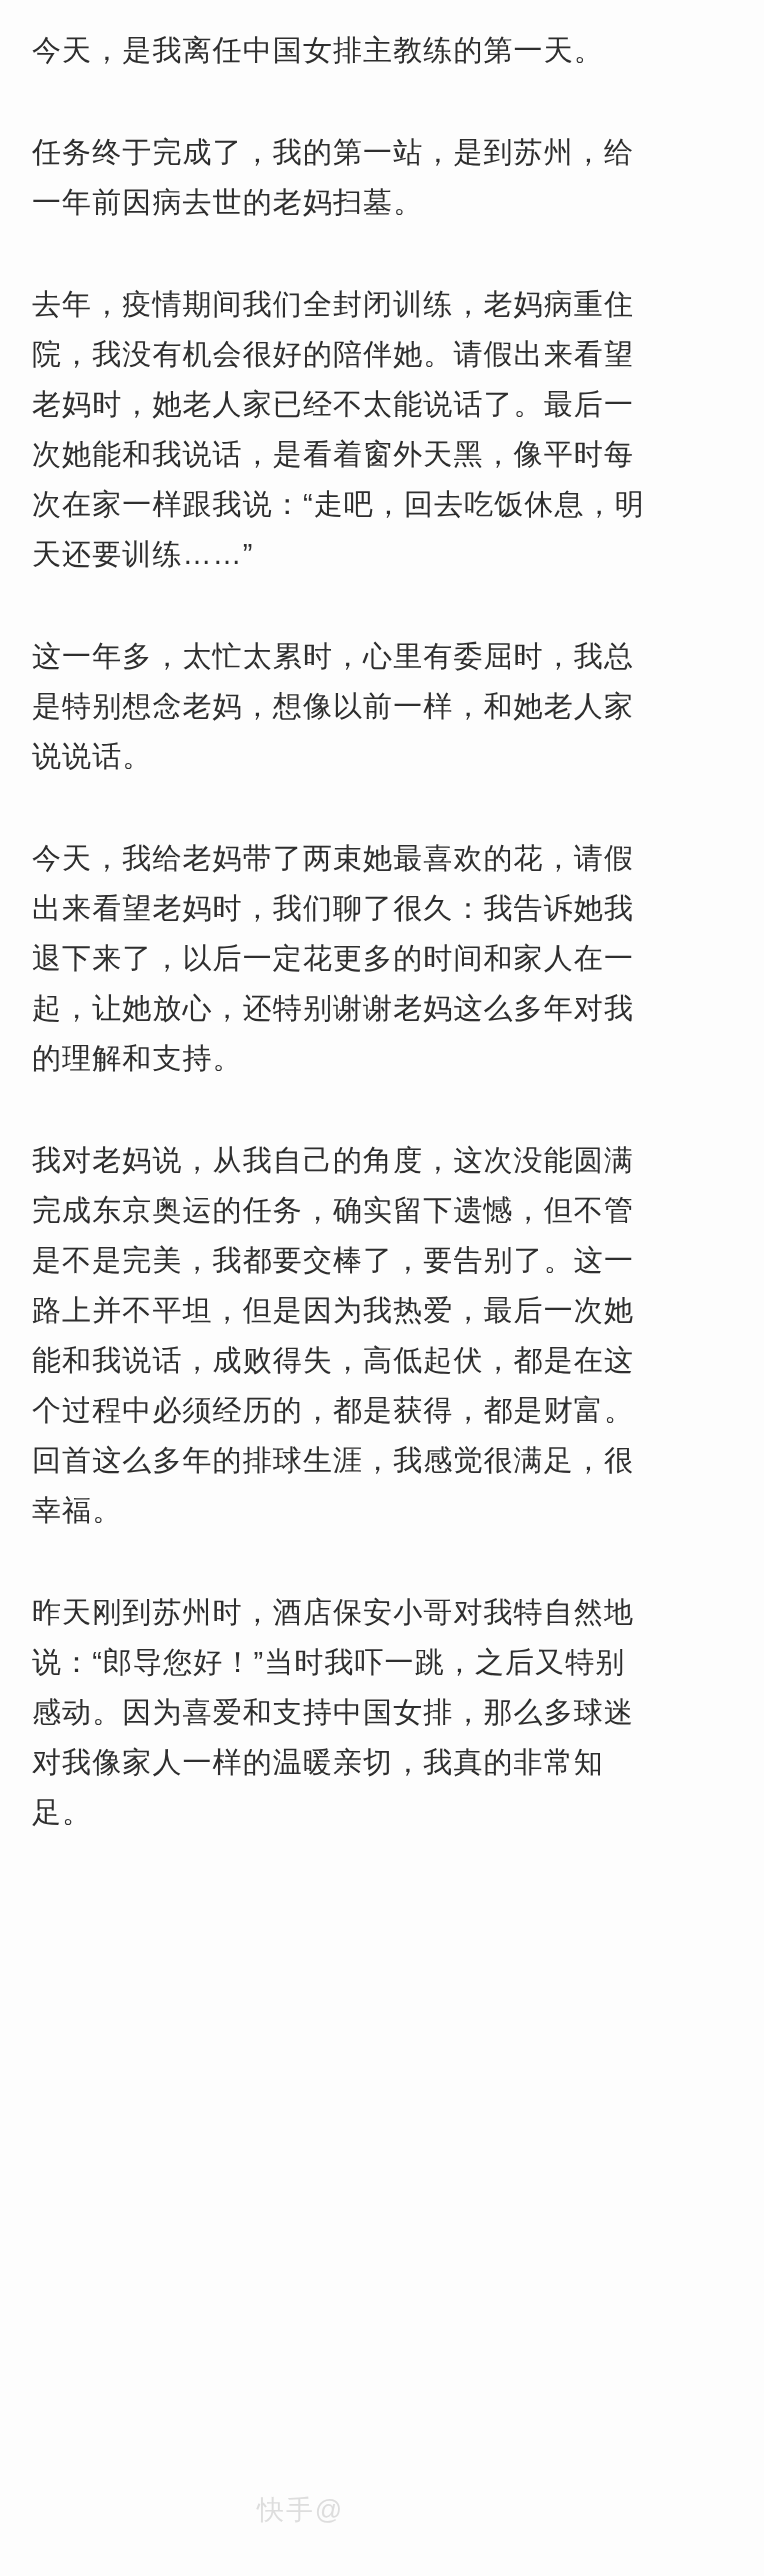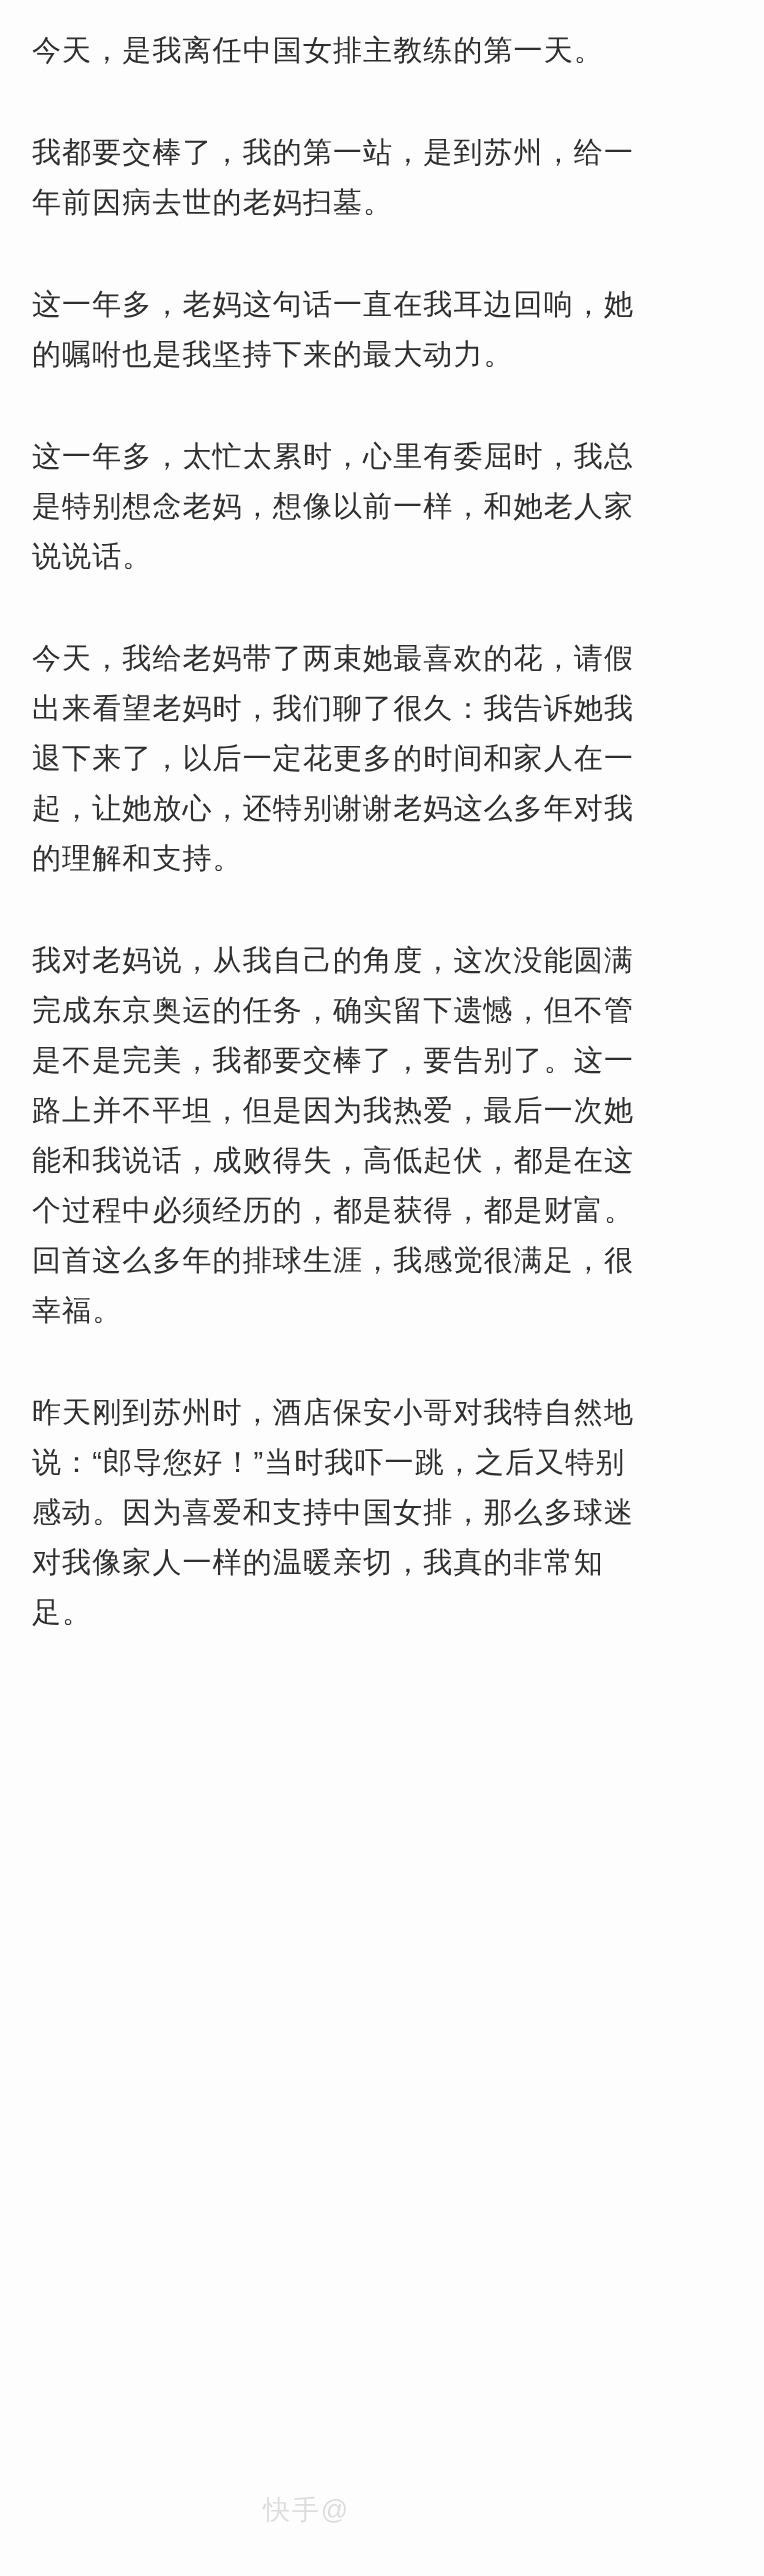--- a/index.html
+++ b/index.html
@@ -28,40 +28,40 @@
     font-size:29px;
     line-height:50px;
     letter-spacing:1.1px;
     color:var(--text);
     text-align:left;
     word-break:break-all;
   }
   .para:last-child{margin-bottom:0;}
   .watermark{
     position:absolute;
-    left:263px;
+    left:257px;
     top:2489px;
     font-size:27px;
     line-height:42px;
     letter-spacing:1.9px;
     color:var(--wm);
     opacity:0.55;
     filter:blur(0.6px);
     pointer-events:none;
     white-space:nowrap;
   }
 </style>
 </head>
 <body>
 
 <div class="page">
   <article class="article" id="paragraphs">
       <p class="para">今天，是我离任中国女排主教练的第一天。</p>
-      <p class="para">我都要交棒了，我的第一站，是到苏州，给一年前因病去世的老妈扫墓。</p>
-      <p class="para">这一年多，老妈这句话一直在我耳边回响，她的嘱咐也是我坚持下来的最大动力。</p>
+      <p class="para">任务终于完成了，我的第一站，是到苏州，给一年前因病去世的老妈扫墓。</p>
+      <p class="para">去年，疫情期间我们全封闭训练，老妈病重住院，我没有机会很好的陪伴她。请假出来看望老妈时，她老人家已经不太能说话了。最后一次她能和我说话，是看着窗外天黑，像平时每次在家一样跟我说：“走吧，回去吃饭休息，明天还要训练……”</p>
       <p class="para">这一年多，太忙太累时，心里有委屈时，我总是特别想念老妈，想像以前一样，和她老人家说说话。</p>
       <p class="para">今天，我给老妈带了两束她最喜欢的花，请假出来看望老妈时，我们聊了很久：我告诉她我退下来了，以后一定花更多的时间和家人在一起，让她放心，还特别谢谢老妈这么多年对我的理解和支持。</p>
       <p class="para">我对老妈说，从我自己的角度，这次没能圆满完成东京奥运的任务，确实留下遗憾，但不管是不是完美，我都要交棒了，要告别了。这一路上并不平坦，但是因为我热爱，最后一次她能和我说话，成败得失，高低起伏，都是在这个过程中必须经历的，都是获得，都是财富。回首这么多年的排球生涯，我感觉很满足，很幸福。</p>
       <p class="para">昨天刚到苏州时，酒店保安小哥对我特自然地说：“郎导您好！”当时我吓一跳，之后又特别感动。因为喜爱和支持中国女排，那么多球迷对我像家人一样的温暖亲切，我真的非常知足。</p>
     </article>
   <div class="watermark">快手@</div>
 </div>
 
 
 </body></html>

